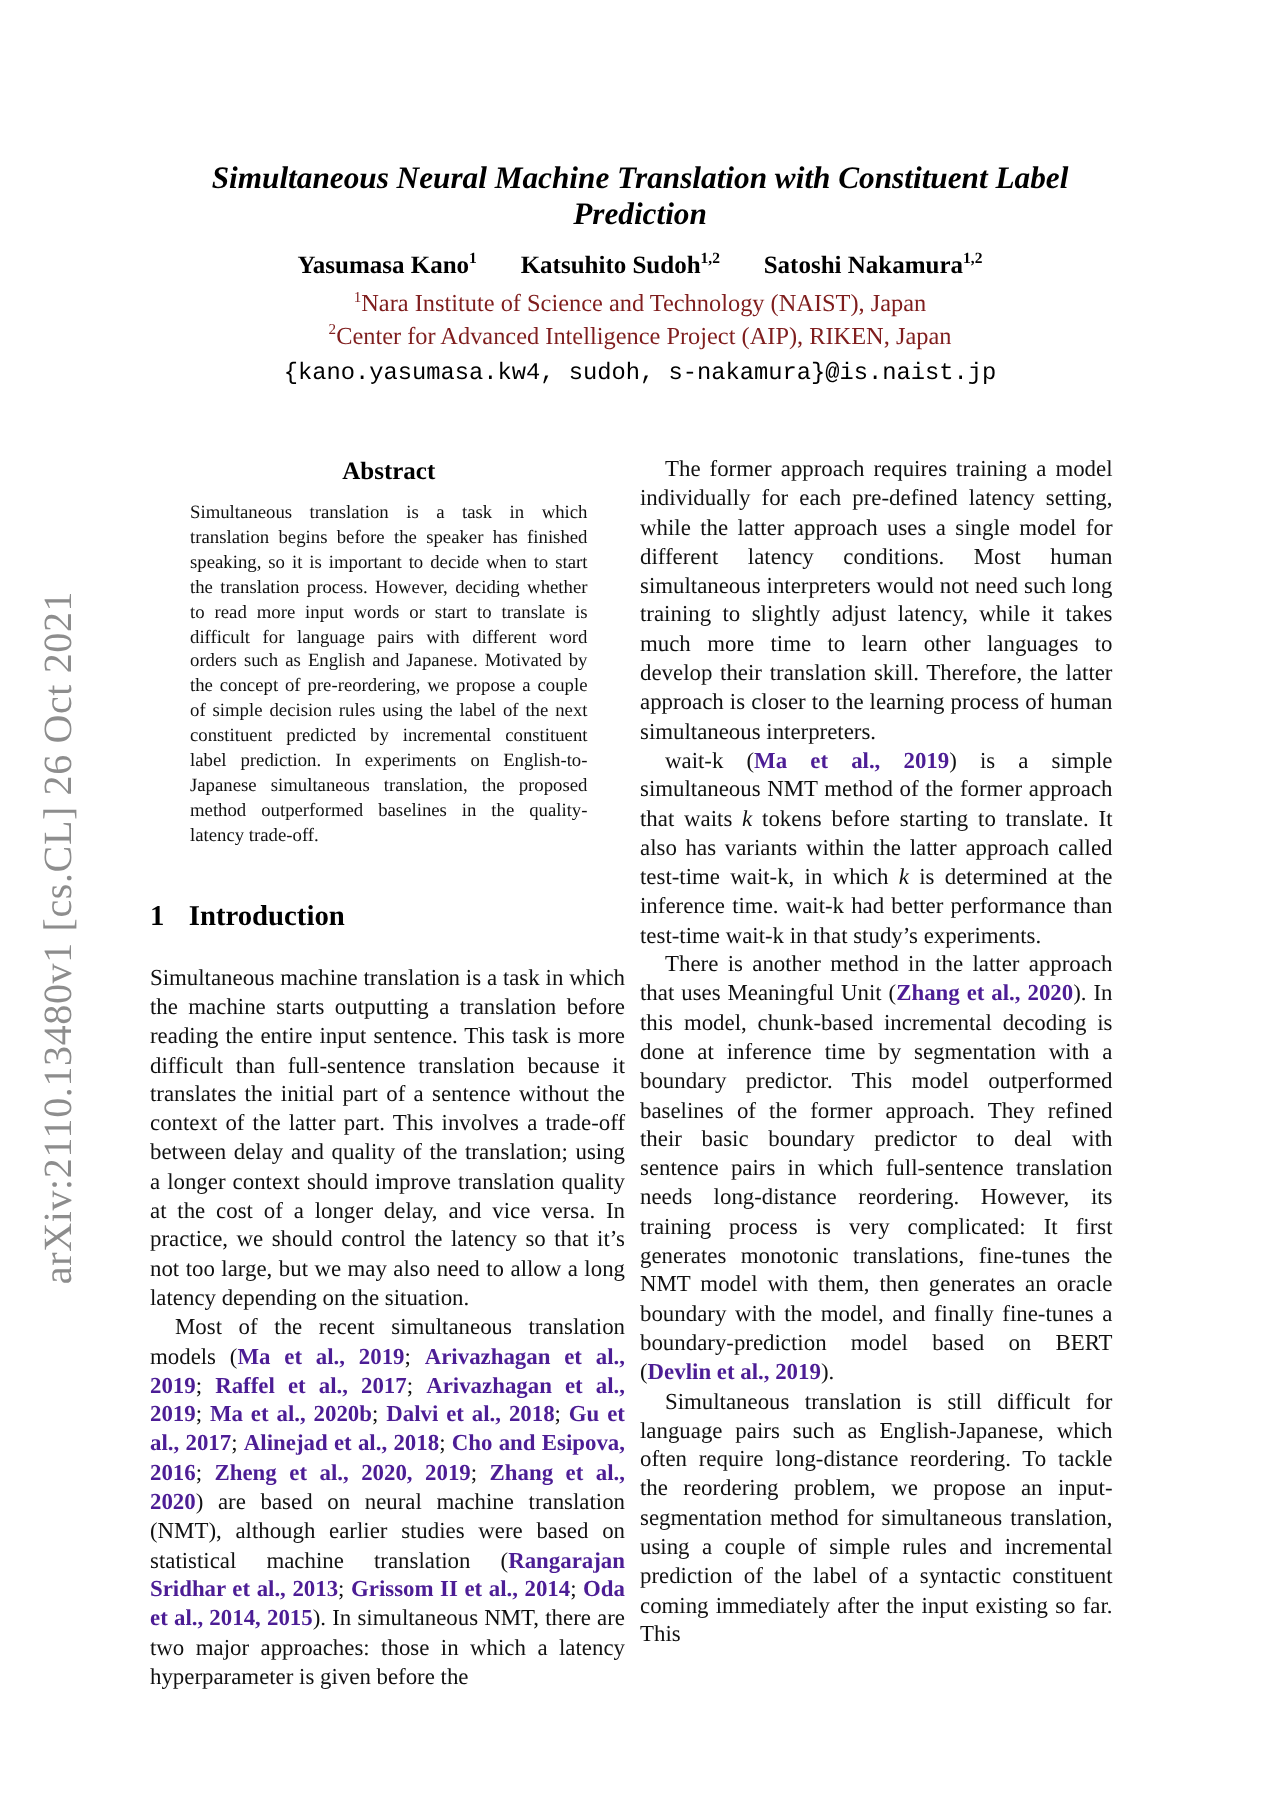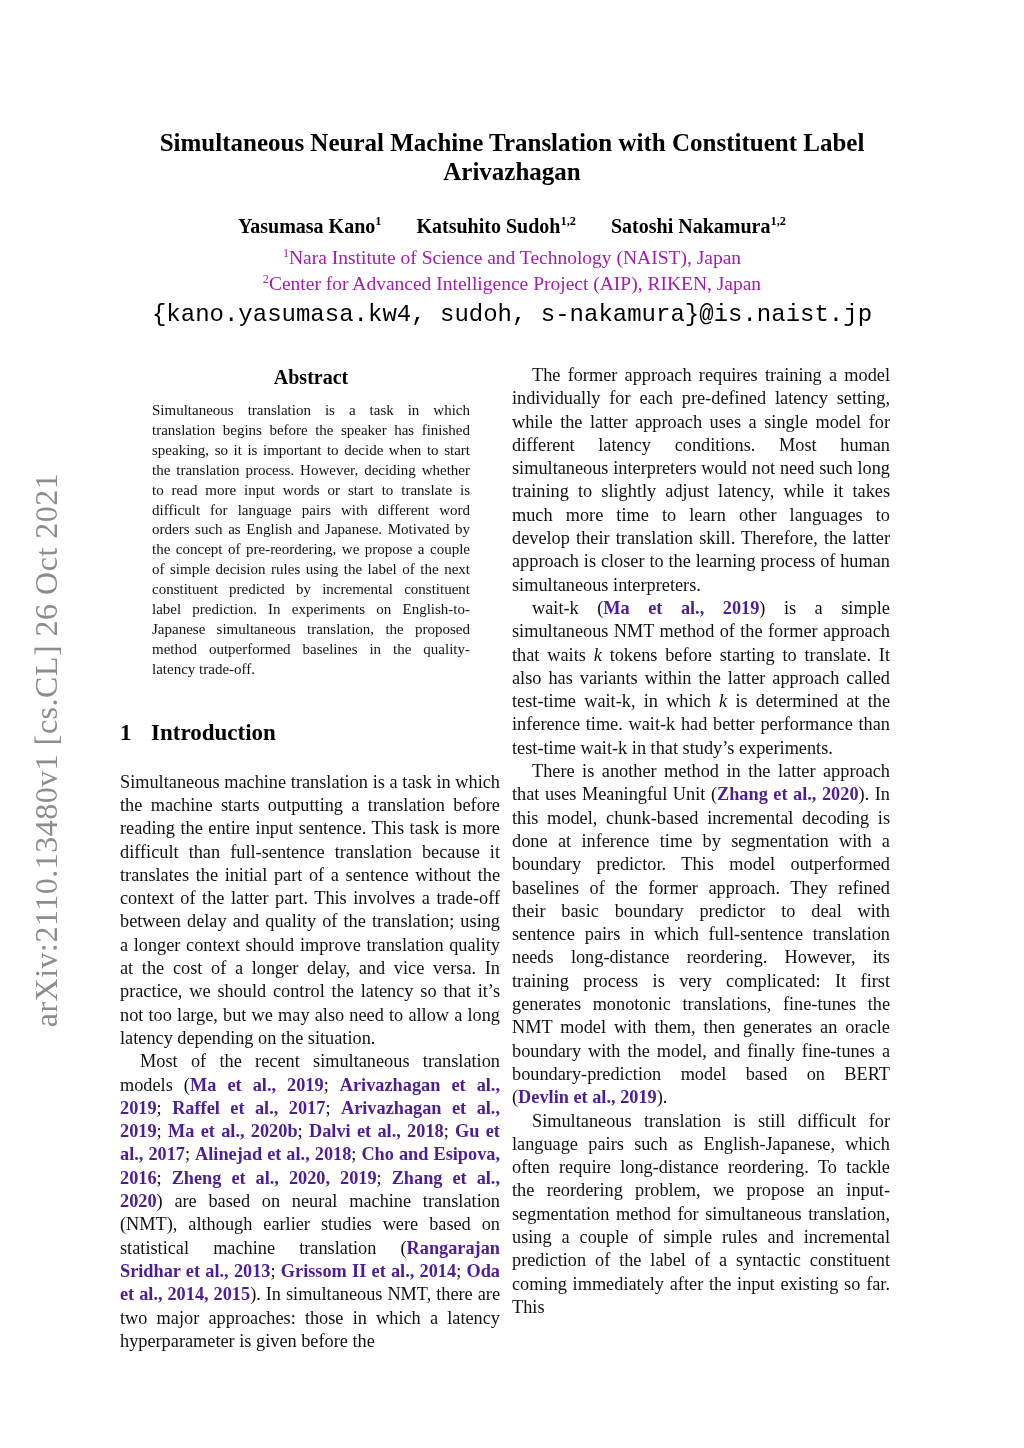--- a/index.html
+++ b/index.html
@@ -20,30 +20,31 @@
     font-size:32px;
     letter-spacing:0.5px;
     color:#8d8d8d;
   }
   
   .header { padding-top:128px; text-align:center; }
   .title {
     margin:0 110px;
     font-size:25px; font-weight:bold; line-height:29px;
     color:#000000;
+    font-style:italic;
   }
-  .authors { margin-top:29px; font-size:20px; font-weight:bold; color:#000; }
+  .authors { margin-top:15px; font-size:20px; font-weight:bold; color:#000; }
   .authors .author { margin:0 15px; }
   .authors sup, .affil sup { font-size:0.62em; font-weight:normal; vertical-align:super; line-height:0; }
   .authors sup { font-weight:bold; }
-  .affils { margin-top:7px; font-size:19.5px; line-height:26px; color:#a21caf; }
+  .affils { margin-top:7px; font-size:19.5px; line-height:26px; color:#7f1d1d; }
   .email {
     margin-top:4px;
     font-family:"Liberation Mono","DejaVu Sans Mono",monospace;
-    font-size:24px; letter-spacing:0px; color:#000;
+    font-size:19px; letter-spacing:0px; color:#000;
   }
   
   .columns {
     position:absolute;
     left:120px; top:362px;
     width:786px;
     display:flex; gap:12px;
   }
   .col-left  { width:380px; }
   .col-right { width:378px; padding-top:2px; }
@@ -73,21 +74,21 @@
   .i { font-style:italic; }
 </style>
 </head>
 <body>
 
 <div class="page">
 
   <div class="arxiv-strip">arXiv:2110.13480v1  [cs.CL]  26 Oct 2021</div>
 
   <div class="header">
-    <h1 class="title"><span>Simultaneous Neural Machine Translation with Constituent Label</span><br><span>Arivazhagan</span></h1>
+    <h1 class="title"><span>Simultaneous Neural Machine Translation with Constituent Label</span><br><span>Prediction</span></h1>
 
     <div class="authors">
       <span class="author"><span>Yasumasa Kano</span><sup>1</sup></span>
       <span class="author"><span>Katsuhito Sudoh</span><sup>1,2</sup></span>
       <span class="author"><span>Satoshi Nakamura</span><sup>1,2</sup></span>
     </div>
 
     <div class="affils">
       <div class="affil"><sup>1</sup><span>Nara Institute of Science and Technology (NAIST), Japan</span></div>
       <div class="affil"><sup>2</sup><span>Center for Advanced Intelligence Project (AIP), RIKEN, Japan</span></div>

